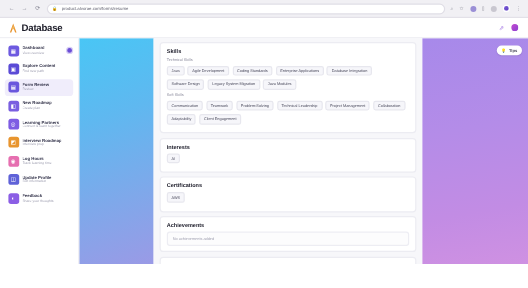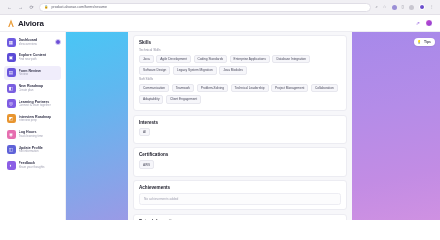--- a/index.html
+++ b/index.html
@@ -220,21 +220,21 @@
     <span class="bar-icon">⋮</span>
   </div>
 </div>
 
 <div class="app-header">
   <div class="logo-wrap">
     <svg class="logo-mark" viewBox="0 0 20 22">
       <path d="M10 1 L3 20 L6 20 L10 9 L14 20 L17 20 Z" fill="#e8942e"></path>
       <path d="M10 4 L7 13 L13 13 Z" fill="#f0b45c"></path>
     </svg>
-    <span class="logo-text">Alviora</span>
+    <span class="logo-text">Database</span>
   </div>
   <div class="header-right">
     <span class="hdr-icon">⇗</span>
     <span class="avatar"></span>
   </div>
 </div>
 
 <div class="app-body">
 
   <div class="sidebar">

